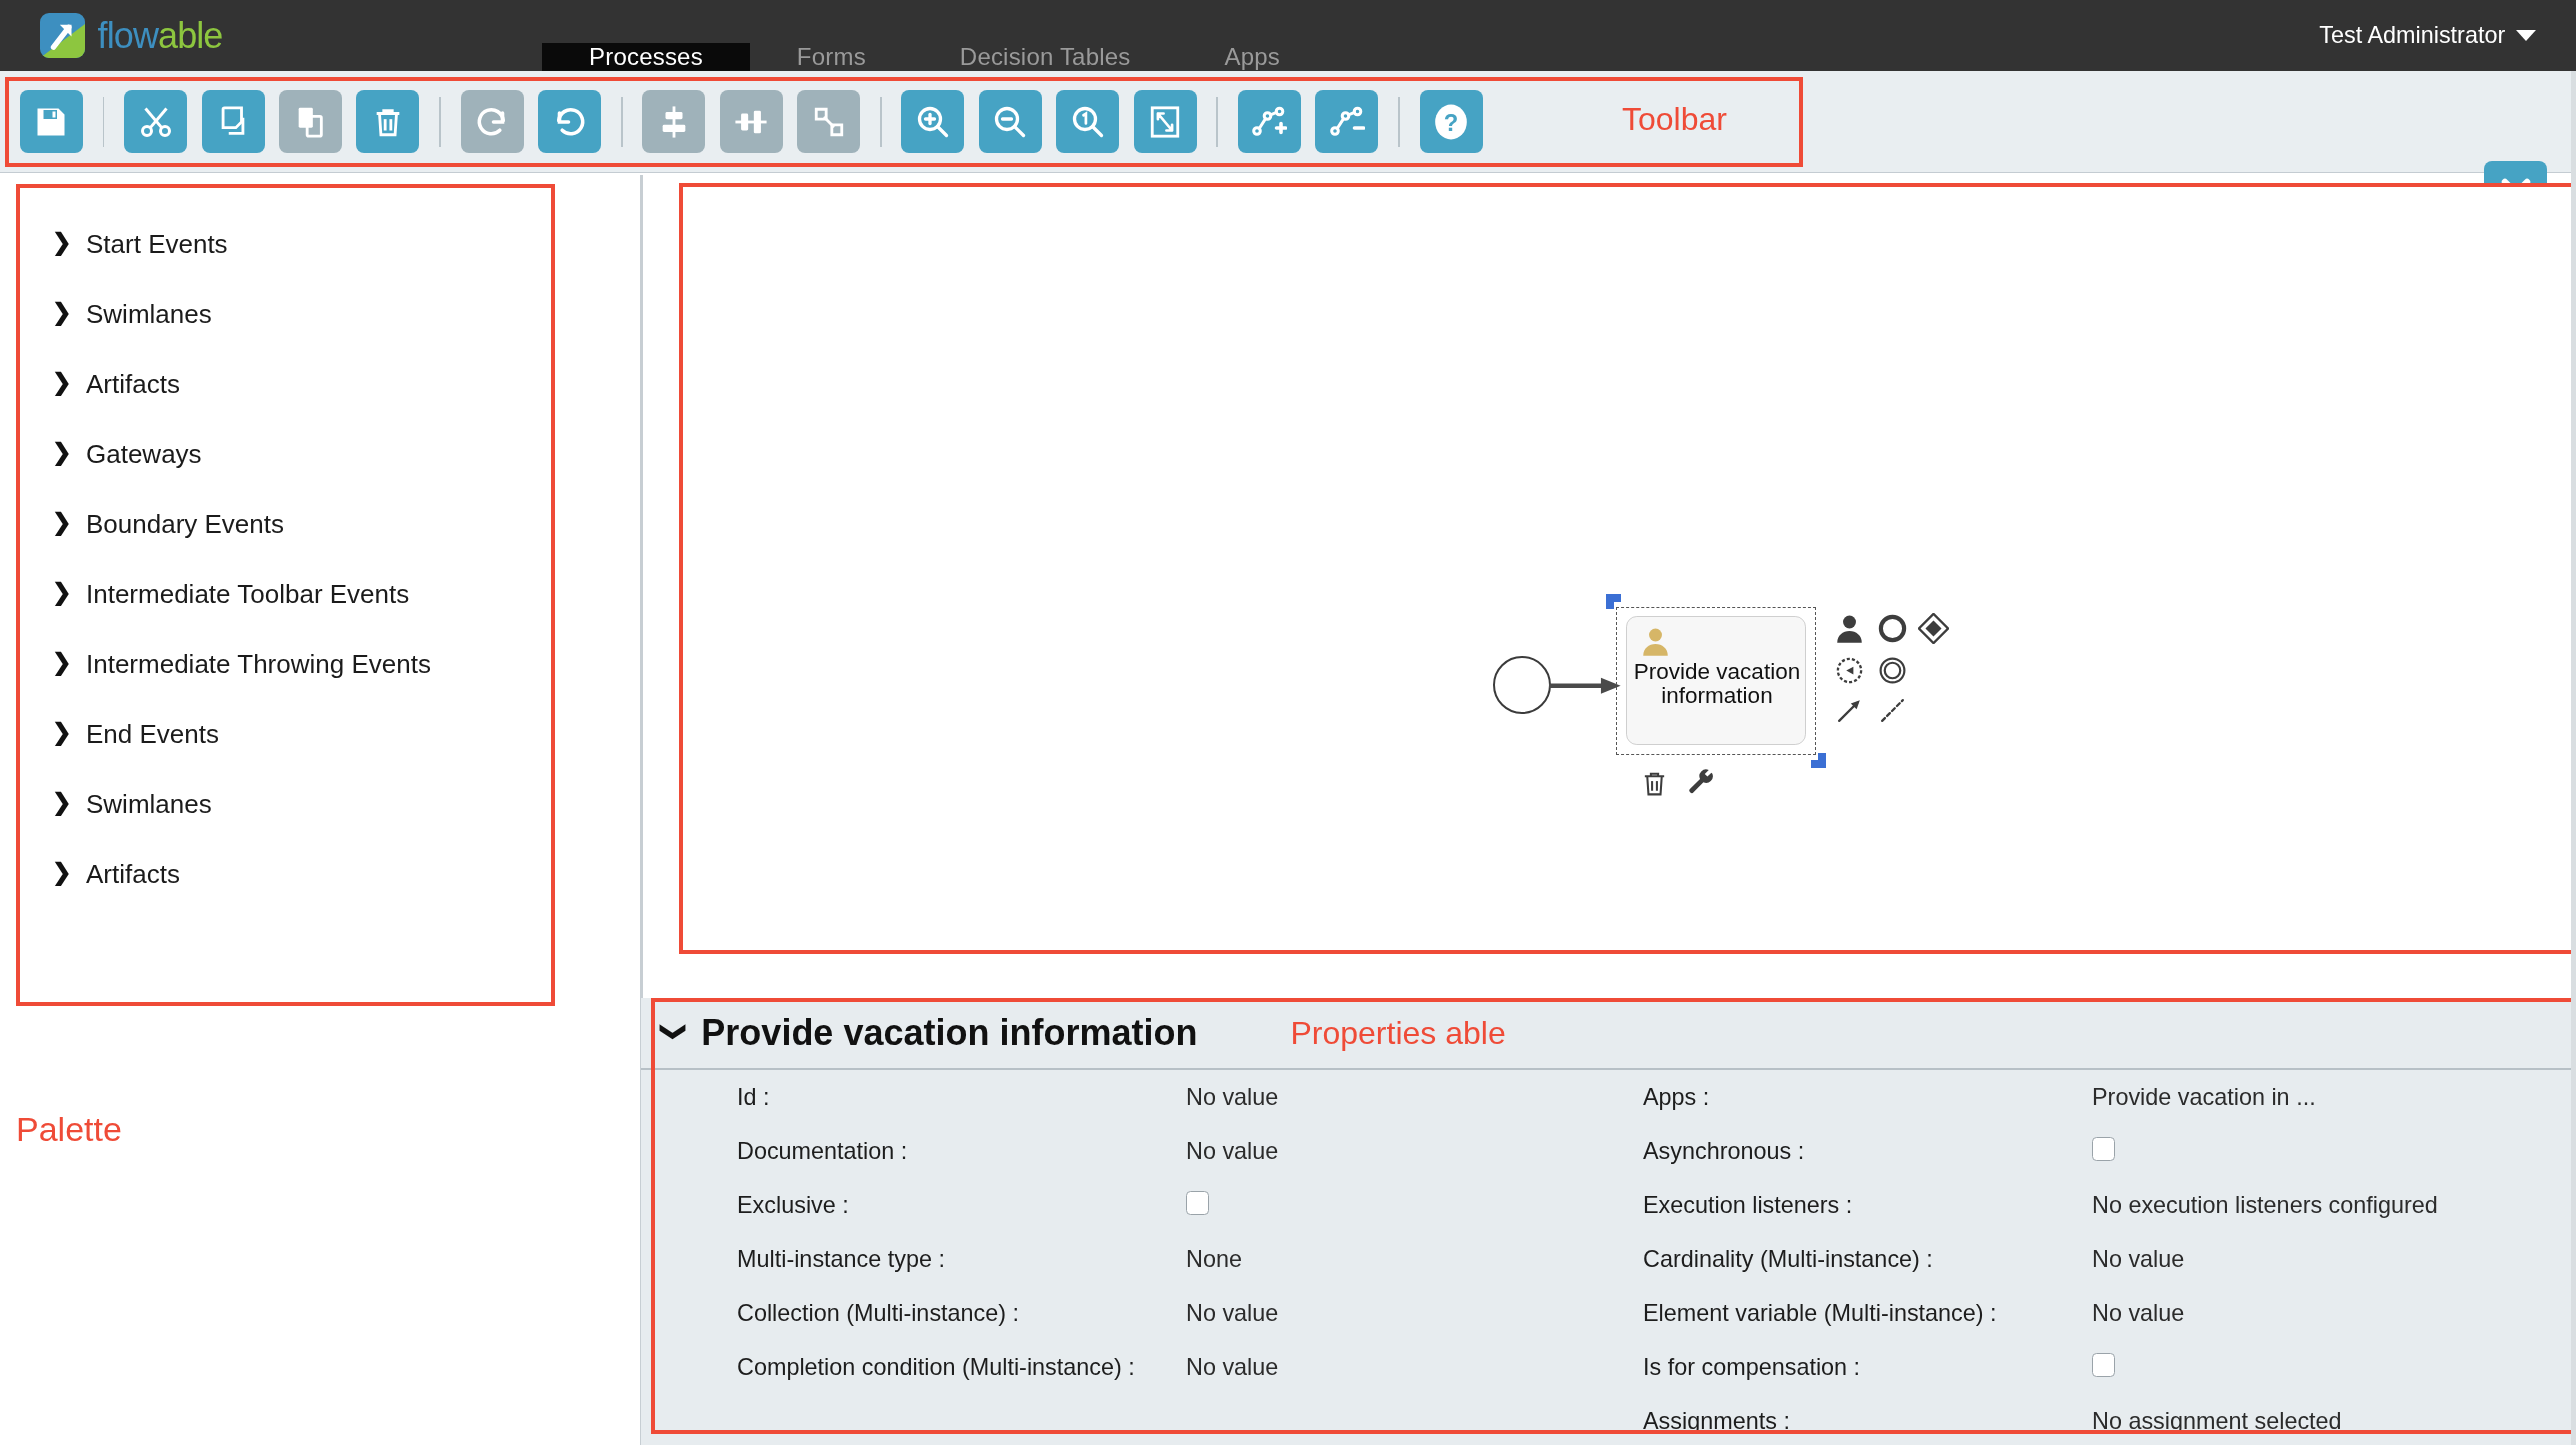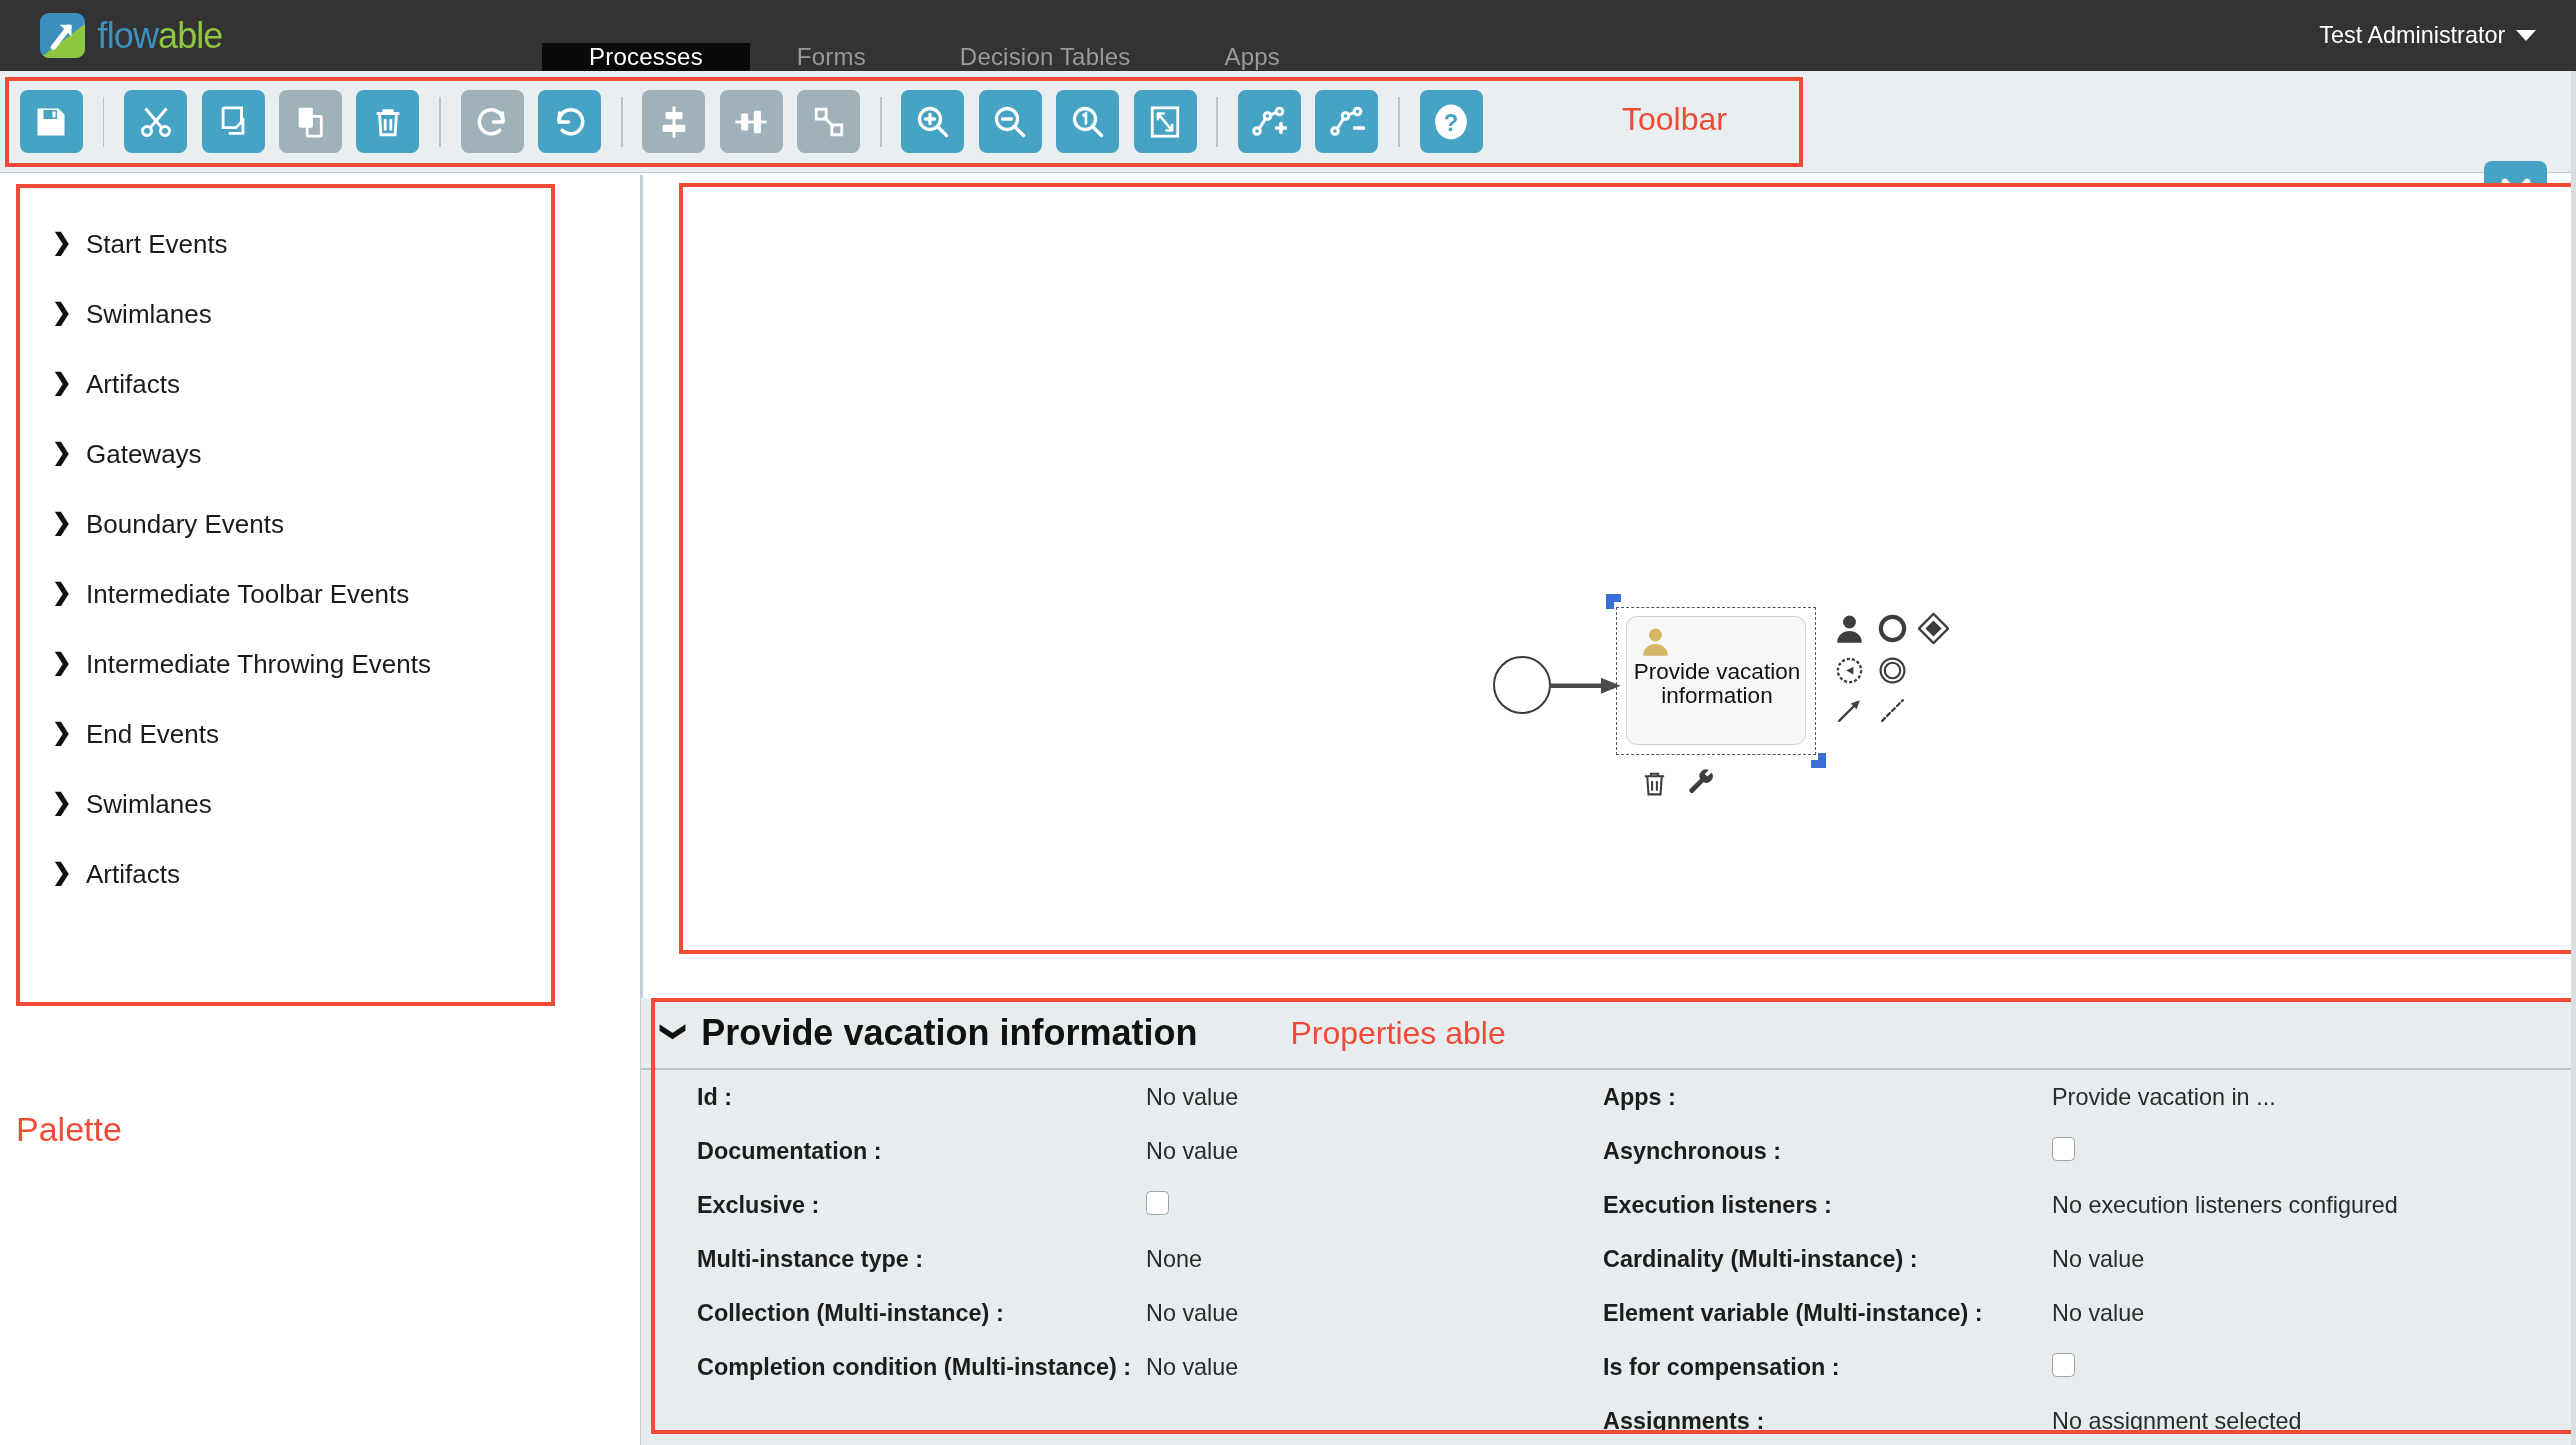--- a/index.html
+++ b/index.html
@@ -165,22 +165,22 @@
   .props-label {
     font-size: 32px; color: #ef4b37; white-space: nowrap; margin-left: 77px;
   }
   .props-body {
     position: relative; display: flex; padding-top: 12.6px;
   }
   .props-col { width: 926px; padding-left: 56px; }
   .props-col:nth-child(2) { width: 989px; padding-left: 36px; }
   .prop-row { display: flex; align-items: flex-start; min-height: 54px; }
   .prop-key {
-    width: 449px; font-size: 23.4px; font-weight: 700; color: #1d1d1d;
-    line-height: 1.28; padding-right: 10.8px;
+    width: 449px; font-size: 23.4px; font-weight: 400; color: #1d1d1d;
+    line-height: 1.28; padding-right: 10.8px; margin-left: 40px;
   }
   .prop-val {
     font-size: 23.4px; color: #2b2b2b; line-height: 1.28;
     padding-top: 0.9px;
   }
   .prop-col2 .prop-key { width: 449px; }
   .cbox {
     width: 23.4px; height: 23.4px; border: 1.8px solid #9aa3a9; border-radius: 4.5px;
     background: #ffffff; display: inline-block;
   }

